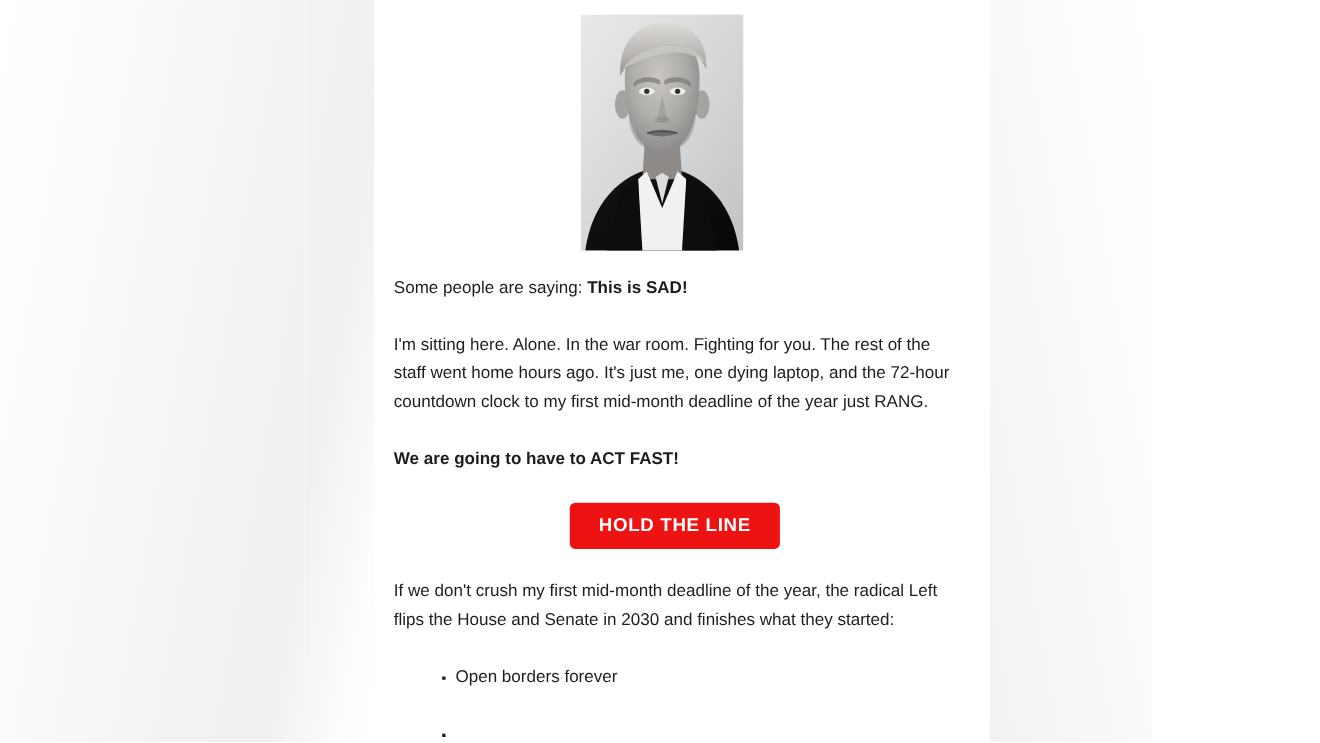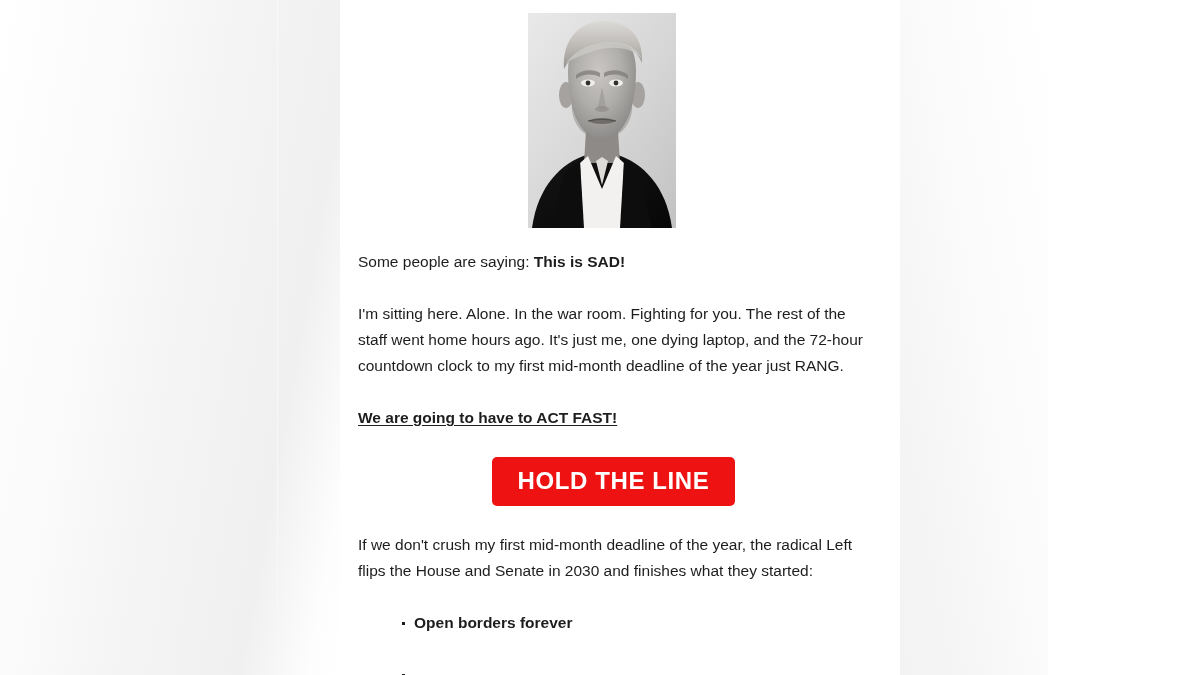--- a/index.html
+++ b/index.html
@@ -104,53 +104,52 @@
     margin: 0 0 26px 0;
     font-weight: 400;
   }
   .para:last-child { margin-bottom: 0; }
 
   .bold { font-weight: 700; }
 
   .headline {
     margin: 0 0 26px 0;
     font-weight: 700;
-    text-decoration: underline;
     text-underline-offset: 2px;
   }
 
   .cta-row {
     margin: 0 0 26px 0;
     text-align: center;
     padding-left: 6px;
   }
   .cta-button {
     display: inline-block;
     background: #ee1212;
     color: #ffffff;
     font-weight: 700;
-    font-size: 24px;
+    font-size: 17px;
     letter-spacing: 0.6px;
     line-height: 1;
     padding: 12px 26px 13px 26px;
     border: none;
     border-radius: 5px;
     cursor: pointer;
     font-family: "Liberation Sans", sans-serif;
   }
 
   .bullet-list {
     margin: 0;
     padding: 0;
     list-style: none;
   }
   .bullet-item {
     position: relative;
     padding-left: 56px;
-    font-weight: 700;
+    font-weight: 400;
     line-height: 26px;
     margin-bottom: 26px;
   }
   .bullet-item .marker {
     position: absolute;
     left: 44px;
     top: 12px;
     width: 3px;
     height: 3px;
     background: #1d1d1d;

